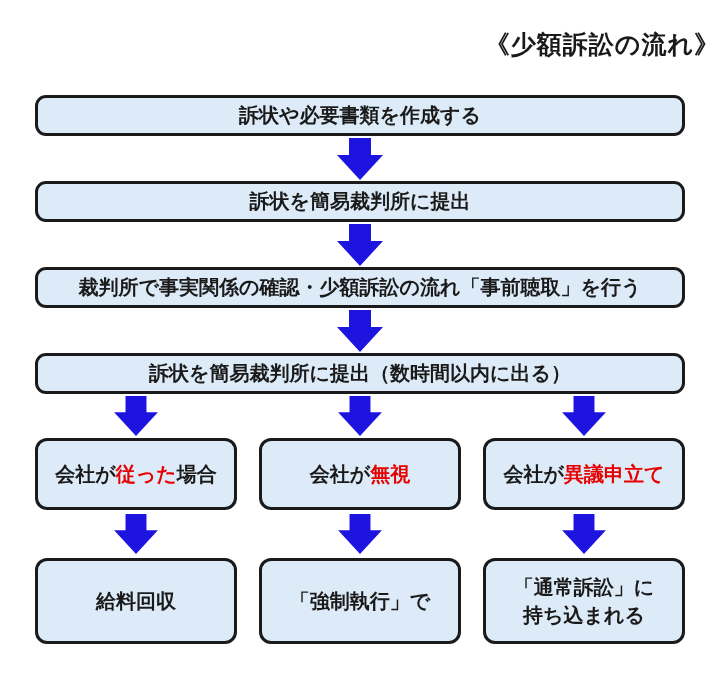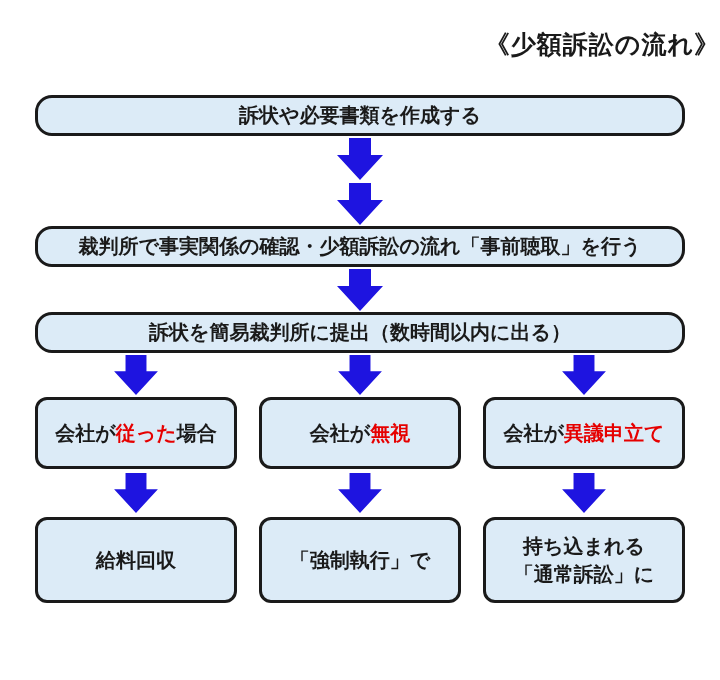--- a/index.html
+++ b/index.html
@@ -27,21 +27,21 @@
   }
   .flow{
     width:650px;
     margin:34px auto 0;
   }
   .step-box{
     box-sizing:border-box;
     height:41px;
     background:var(--box-fill);
     border:3px solid var(--box-border);
-    border-radius:17px;
+    border-radius:11px;
     display:flex;
     align-items:center;
     justify-content:center;
     font-size:20px;
     font-weight:bold;
     white-space:nowrap;
   }
   .arrow-zone{
     height:45px;
     display:flex;
@@ -100,20 +100,21 @@
 <div class="flow">
 
   <div class="step-box">訴状や必要書類を作成する</div>
 
   <div class="arrow-zone">
     <svg width="46" height="42" viewBox="0 0 46 42">
       <polygon points="12,0 34,0 34,17 46,17 23,42 0,17 12,17" fill="var(--arrow-blue)"></polygon>
     </svg>
   </div>
 
+  <div class="step-box">訴状を簡易裁判所に提出</div>
 
   <div class="arrow-zone">
     <svg width="46" height="42" viewBox="0 0 46 42">
       <polygon points="12,0 34,0 34,17 46,17 23,42 0,17 12,17" fill="var(--arrow-blue)"></polygon>
     </svg>
   </div>
 
   <div class="step-box">裁判所で事実関係の確認・少額訴訟の流れ「事前聴取」を行う</div>
 
   <div class="arrow-zone">
@@ -179,19 +180,19 @@
         <span>会社が</span>
           <span class="hl">異議申立て</span>
           <span></span>
       </div>
       <div class="arrow-zone lower">
         <svg width="46" height="40" viewBox="0 0 46 42">
           <polygon points="12,0 34,0 34,17 46,17 23,42 0,17 12,17" fill="var(--arrow-blue)"></polygon>
         </svg>
       </div>
       <div class="result-box">
+        <div>「通常訴訟」に</div>
         <div>持ち込まれる</div>
-        <div>「通常訴訟」に</div>
       </div>
     </div>
 
   </div>
 </div>
 
 </body></html>

